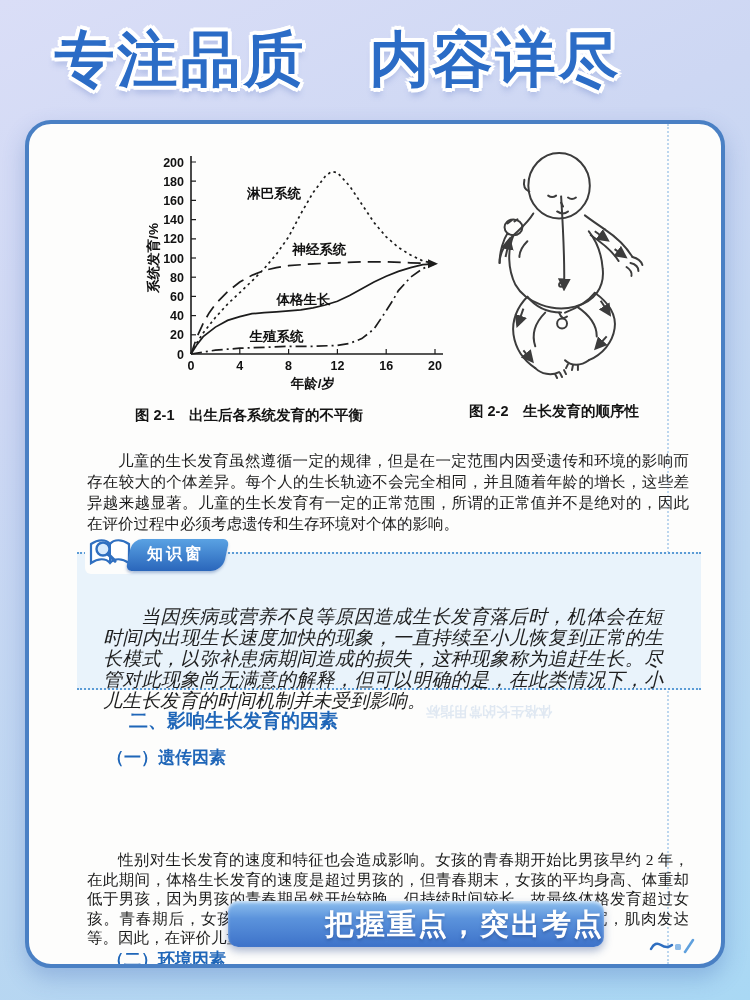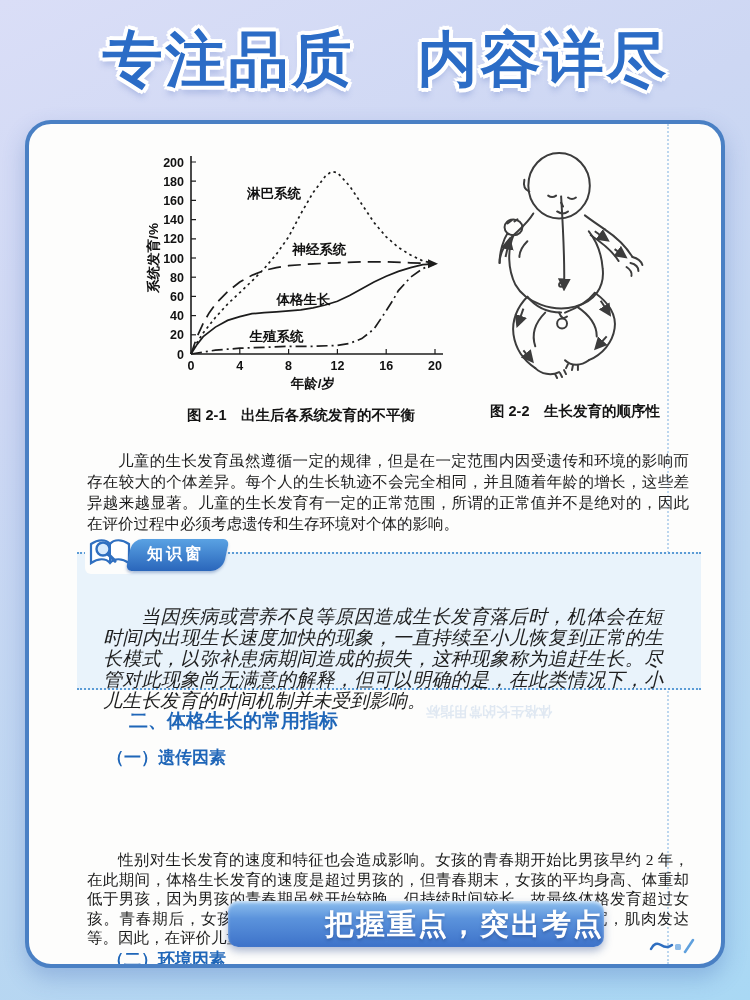--- a/index.html
+++ b/index.html
@@ -10,34 +10,33 @@
   }
   
   .top-banner{
     position:absolute;top:20px;left:0;width:676px;text-align:center;
     font-family:"Liberation Sans",sans-serif;font-weight:900;font-size:60px;letter-spacing:3px;
     color:#2b6cc6;
     text-shadow:-3px -3px 0 #fff,3px -3px 0 #fff,-3px 3px 0 #fff,3px 3px 0 #fff,
                  0 -4px 0 #fff,0 4px 0 #fff,-4px 0 0 #fff,4px 0 0 #fff,
                  0 7px 6px rgba(80,110,190,.35);
     white-space:nowrap;
-    padding-left:48px;
   }
   
   .page-card{
     position:absolute;left:25px;top:120px;width:700px;height:848px;box-sizing:border-box;
     background:#fdfdfc;border:4px solid #4a80c4;border-radius:26px;overflow:hidden;
     box-shadow:0 10px 22px rgba(60,100,180,.30);
   }
   .gutter{position:absolute;top:0;bottom:0;left:638px;border-left:2px dotted #bcd6ee;}
   
   .fig1{position:absolute;left:106px;top:24px;width:332px;}
   .fig2{position:absolute;left:440px;top:22px;width:212px;}
   .fig-caption{font-family:"Liberation Sans",sans-serif;font-weight:bold;font-size:14.5px;
-    color:#141414;text-align:center;margin-top:2px;}
+    color:#141414;text-align:left;margin-top:2px;}
   .fig2 .fig-caption{margin-top:14px;}
   
   .h-blue{position:absolute;color:#1f66b8;font-family:"Liberation Sans",sans-serif;font-weight:bold;white-space:nowrap;}
   .sec4-h{left:78px;top:300px;font-size:17px;}
   .sec2-h{left:100px;top:584px;font-size:19px;}
   .sub1-h{left:78px;top:622px;font-size:17px;}
   .sub2-h{left:78px;top:824px;font-size:17px;}
   .para{position:absolute;left:58px;width:602px;font-size:15.5px;color:#1c1c1c;
     text-align:justify;text-indent:2em;}
   .p1{top:326px;line-height:21px;}
@@ -211,21 +210,21 @@
           <path d="M21,18 L28,25" stroke="#2f6fc0" stroke-width="3.2" stroke-linecap="round"></path>
         </svg>
       </span>
       <span class="kw-pill">
         <span>知识窗</span>
       </span>
     </div>
     <div class="kw-body">当因疾病或营养不良等原因造成生长发育落后时，机体会在短时间内出现生长速度加快的现象，一直持续至小儿恢复到正常的生长模式，以弥补患病期间造成的损失，这种现象称为追赶生长。尽管对此现象尚无满意的解释，但可以明确的是，在此类情况下，小儿生长发育的时间机制并未受到影响。</div>
   </div>
 
-  <div class="h-blue sec2-h">二、体格生长的常用指标</div>
+  <div class="h-blue sec2-h">二、影响生长发育的因素</div>
   <div class="h-blue sub1-h">（一）遗传因素</div>
   <div class="para p3">性别对生长发育的速度和特征也会造成影响。女孩的青春期开始比男孩早约 2 年，在此期间，体格生长发育的速度是超过男孩的，但青春期末，女孩的平均身高、体重却低于男孩，因为男孩的青春期虽然开始较晚，但持续时间较长，故最终体格发育超过女孩。青春期后，女孩骨盆较宽，肩距较窄，皮下脂肪丰满；男孩肩距较宽，肌肉发达等。因此，在评价儿童生长发育水平时应分别按男、女标准进行。</div>
   <div class="h-blue sub2-h">（二）环境因素</div>
   <div class="para p4">1．营养　充足和合理的营养是儿童生长发育的物质基础，年龄越小，受营养的影响越大。儿童处</div>
 
   <div class="corner-logo">
     <svg width="46" height="16" viewBox="0 0 46 16">
       <path d="M2,11 q4,-8 10,-4 q6,4 11,0" fill="none" stroke="#2f6fc0" stroke-width="2.5" stroke-linecap="round"></path>
       <rect x="26" y="6" width="6" height="6" rx="1.5" fill="#8fbce8"></rect>
       <path d="M36,14 L44,2" stroke="#5fa0dd" stroke-width="2.5" stroke-linecap="round"></path>

